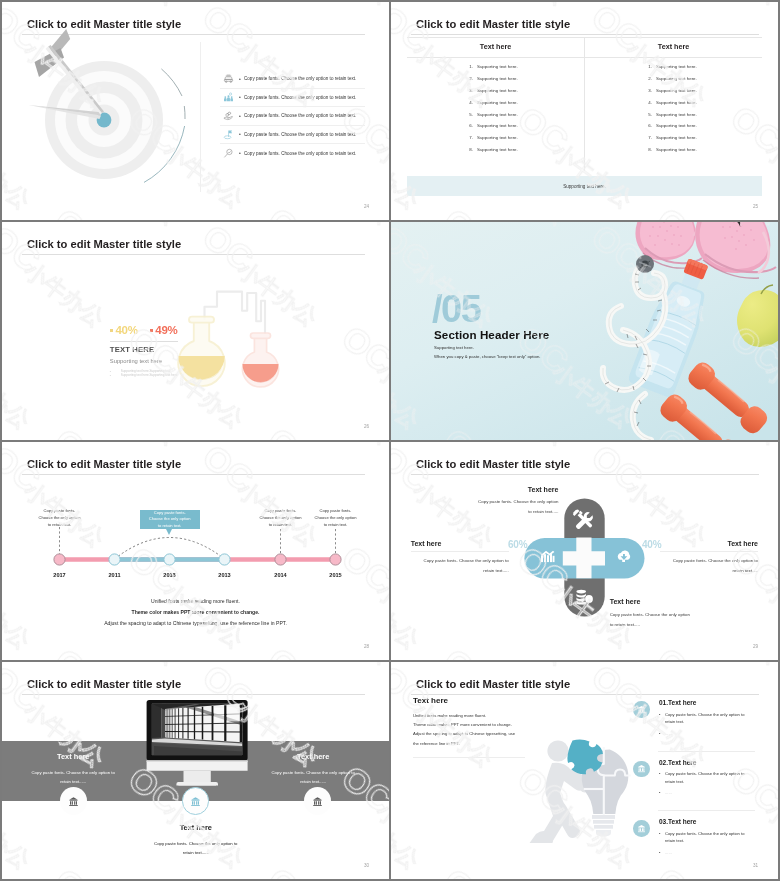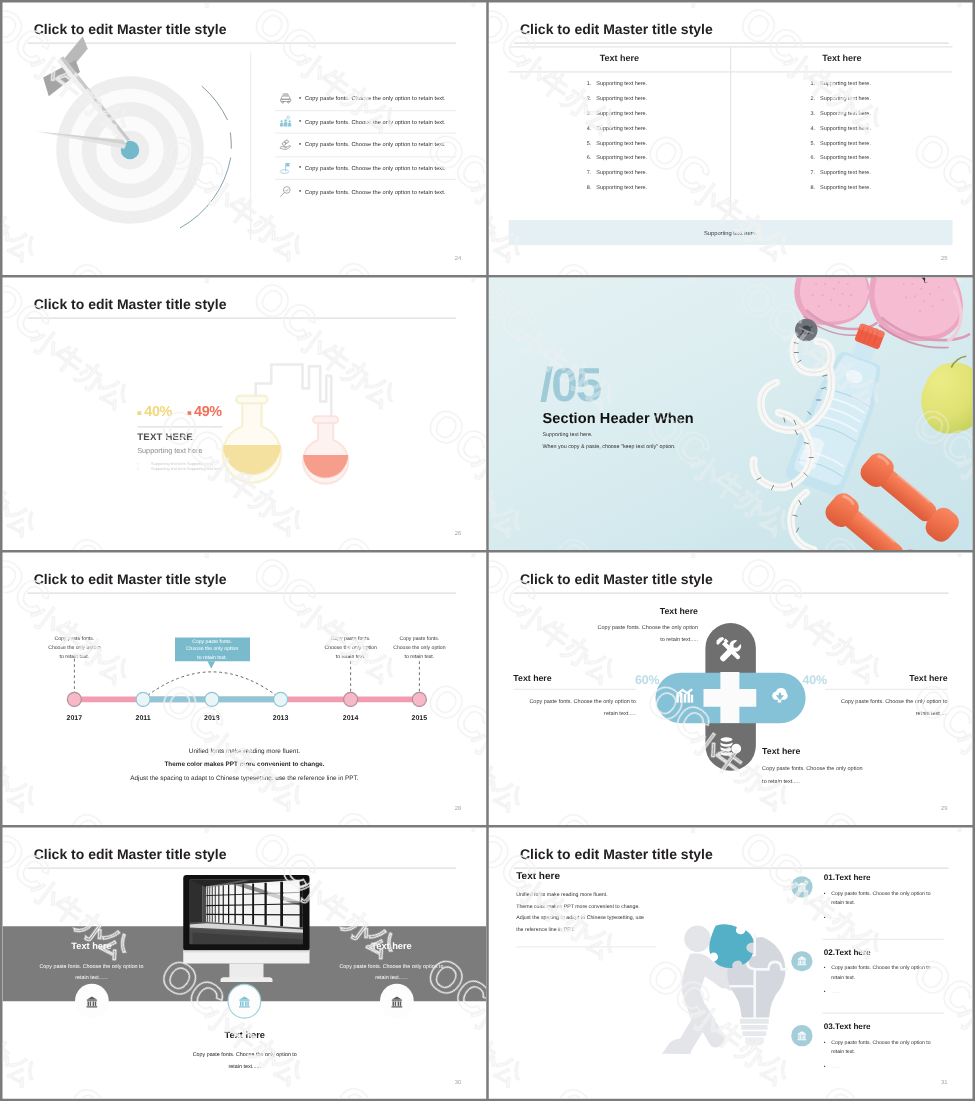--- a/index.html
+++ b/index.html
@@ -584,21 +584,21 @@
             <path d="M246 204 l2 -4"></path>
      </g>
      <circle cx="254" cy="42" r="9" fill="#6e747a"></circle>
      <circle cx="254" cy="42" r="3.6" fill="#3d4347"></circle>
      <path d="M248 40 l12 5" stroke="#8d9398" stroke-width="1.4"></path>
      <path d="M249 46 l10 -7" stroke="#4a4f53" stroke-width="1"></path>
    </g>
   </svg>
   <div class="content">
    <div class="s4num">/05</div>
-   <div class="s4head">Section Header When</div>
+   <div class="s4head">Section Header Here</div>
    <div class="s4l1">Supporting text here.</div>
    <div class="s4l2">When you copy &amp; paste, choose "keep text only" option.</div>
   </div>
   <div class="wm">
         <svg width="387" height="218">
           <defs>
             <pattern id="wmp3" width="172" height="126" patternUnits="userSpaceOnUse" patternTransform="rotate(36)">
               <text x="0" y="26" font-family="Liberation Sans, sans-serif" font-size="35" font-weight="bold" fill="none" stroke="#f1f1f1" stroke-opacity="1" stroke-width="1.05">OC</text>
               <text x="47" y="30" font-family="DejaVu Sans, sans-serif" font-size="23" fill="none" stroke="#f1f1f1" stroke-opacity="1" stroke-width="1.05">小牛办公</text>
             </pattern>

